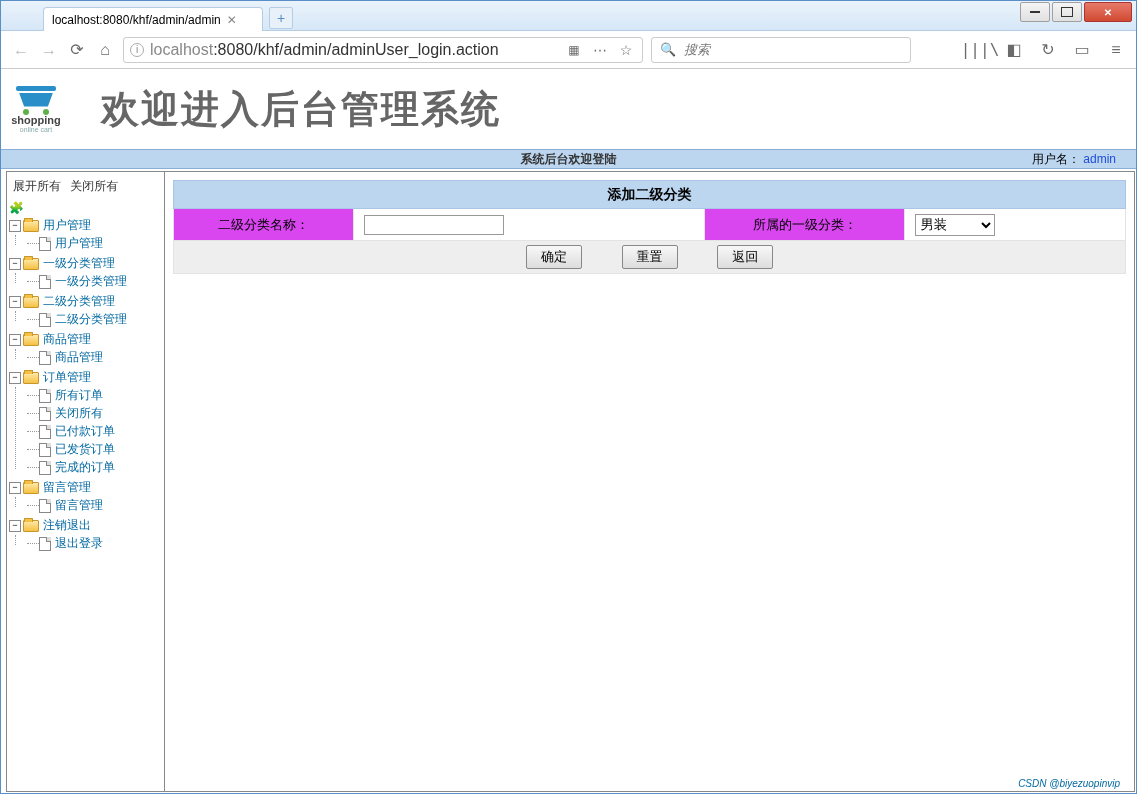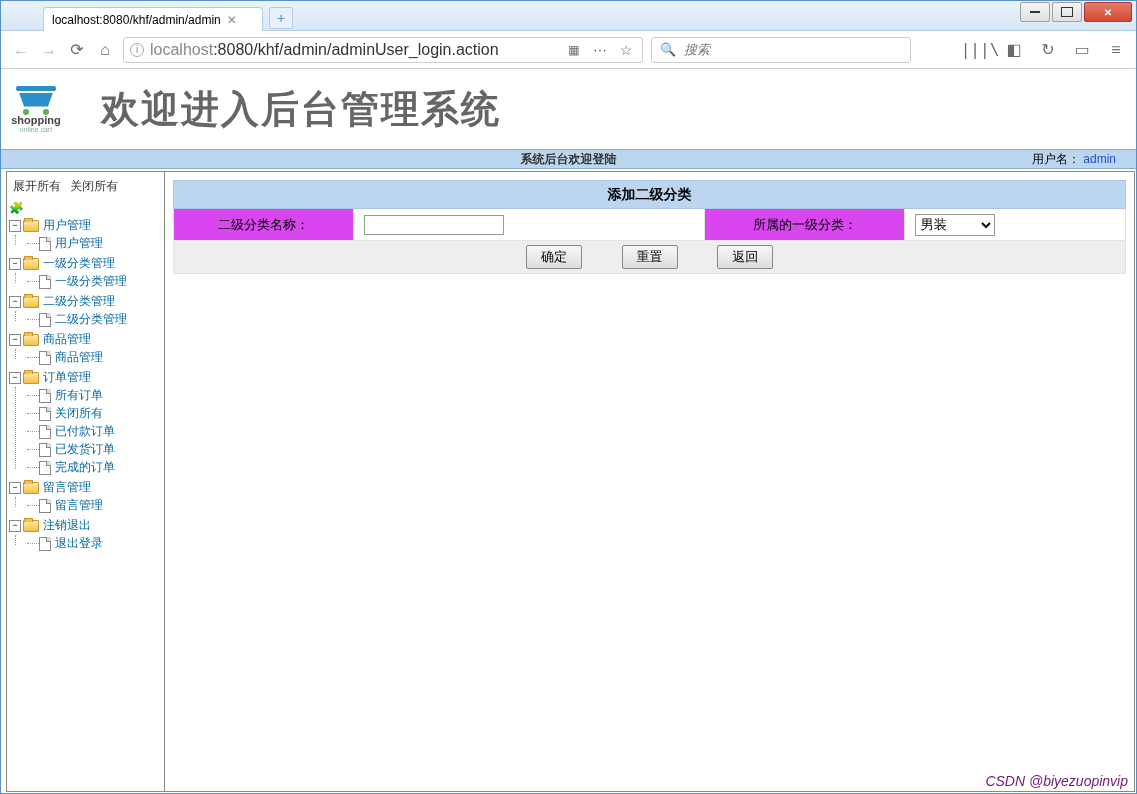--- a/index.html
+++ b/index.html
@@ -71,21 +71,21 @@
 .content { flex:1; padding:8px 8px; }
 .form-table { width:100%; border:1px solid #a9c6e6; border-collapse:collapse; }
 .form-table th { background:#bdd6f0; height:28px; font-size:14px; font-weight:bold; border:1px solid #a9c6e6; }
 .form-table td { border:1px solid #e3e3e3; background:#fff; height:32px; padding:4px 10px; font-size:13px; }
 .form-table .label-cell { text-align:center; width:180px; background:#d946ef; }
 .form-table input[type=text] { width:140px; height:20px; border:1px solid #999; padding:0 4px; }
 .form-table select { width:80px; height:22px; border:1px solid #999; background:#fff; }
 .btn-row { background:#eee !important; text-align:center; }
 .btn { display:inline-block; padding:2px 14px; border:1px solid #888; background:linear-gradient(#f8f8f8,#ddd); border-radius:2px; font-size:13px; cursor:pointer; margin:0 18px; }
 
-.watermark { position:absolute; right:8px; bottom:6px; color:#701a75; font-size:14px; font-style:italic; }
+.watermark { position:absolute; right:16px; bottom:6px; color:#0369a1; font-size:10px; font-style:italic; }
 </style>
 </head>
 <body>
 
 <div class="window">
 
   <div class="titlebar">
     <div class="tab-strip">
       <div class="browser-tab">
         <span>localhost:8080/khf/admin/admin</span>

